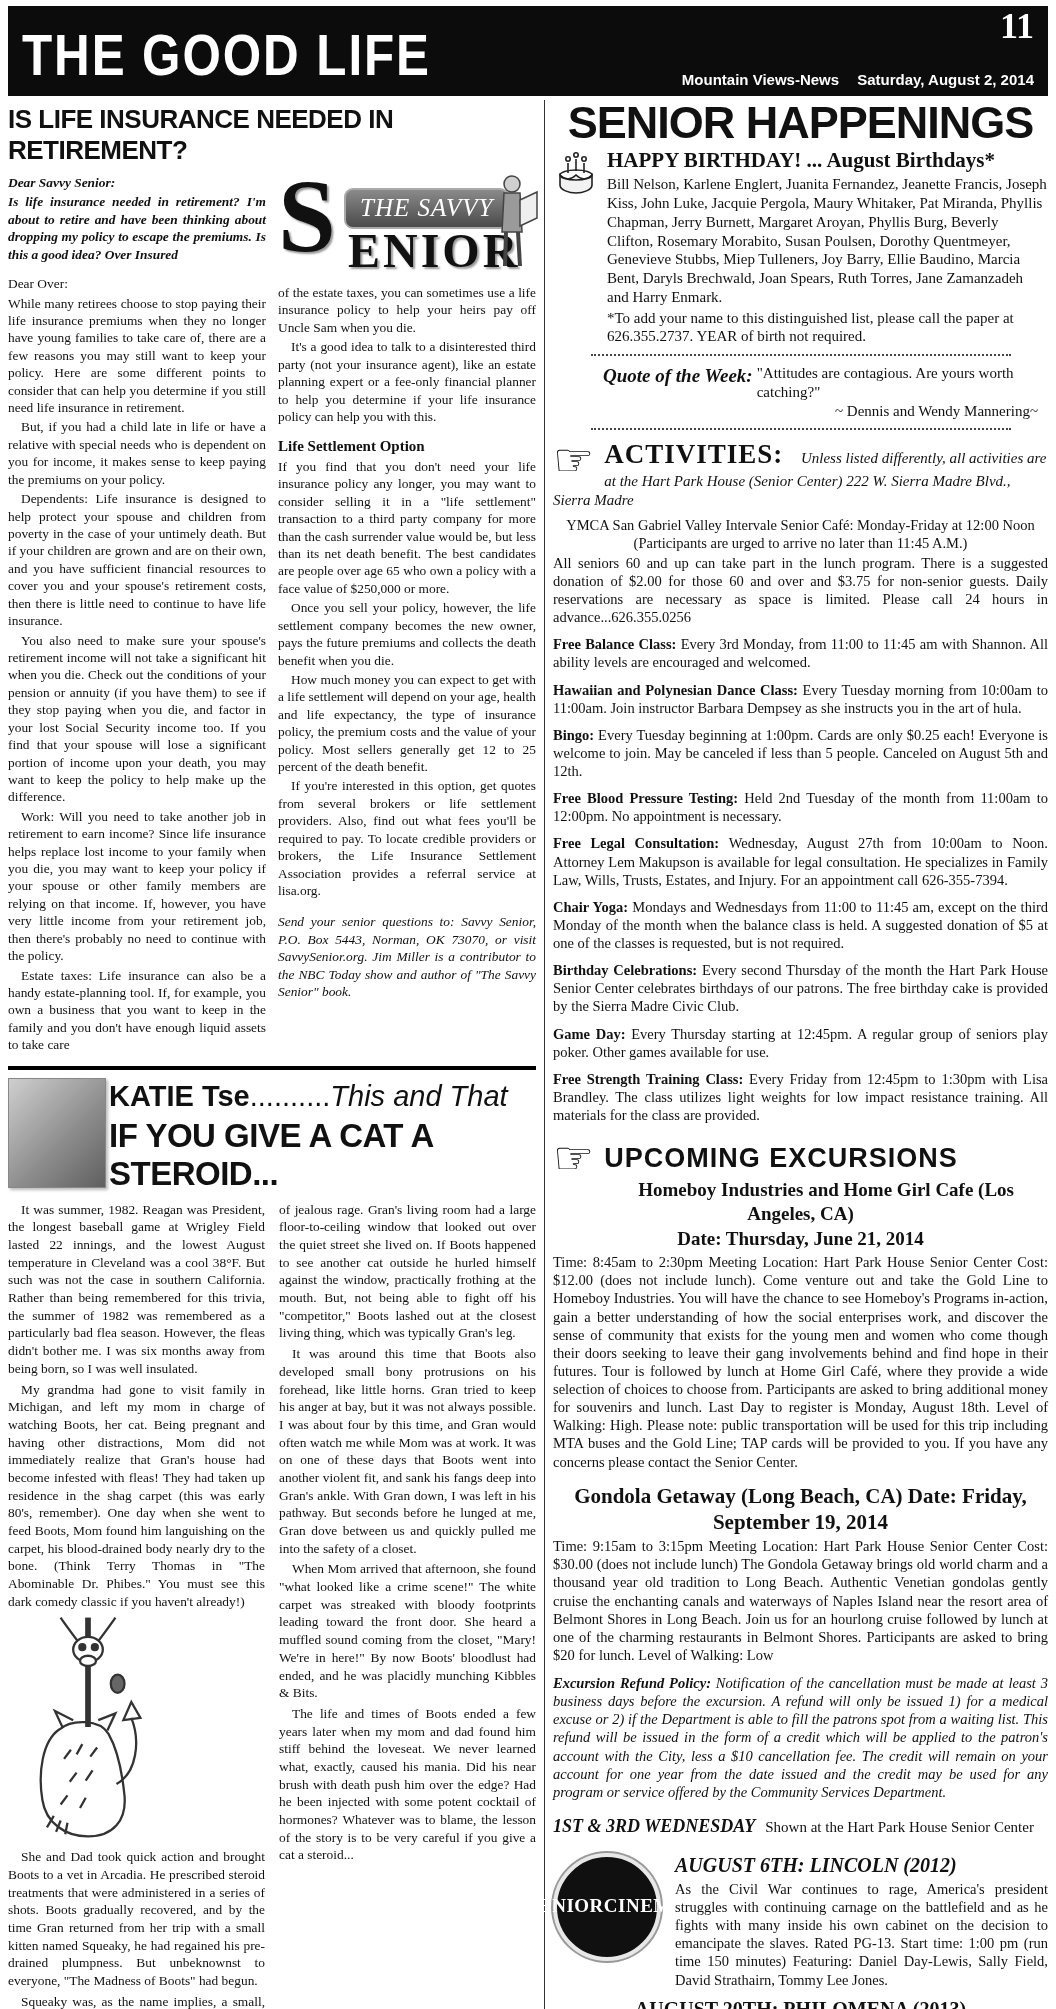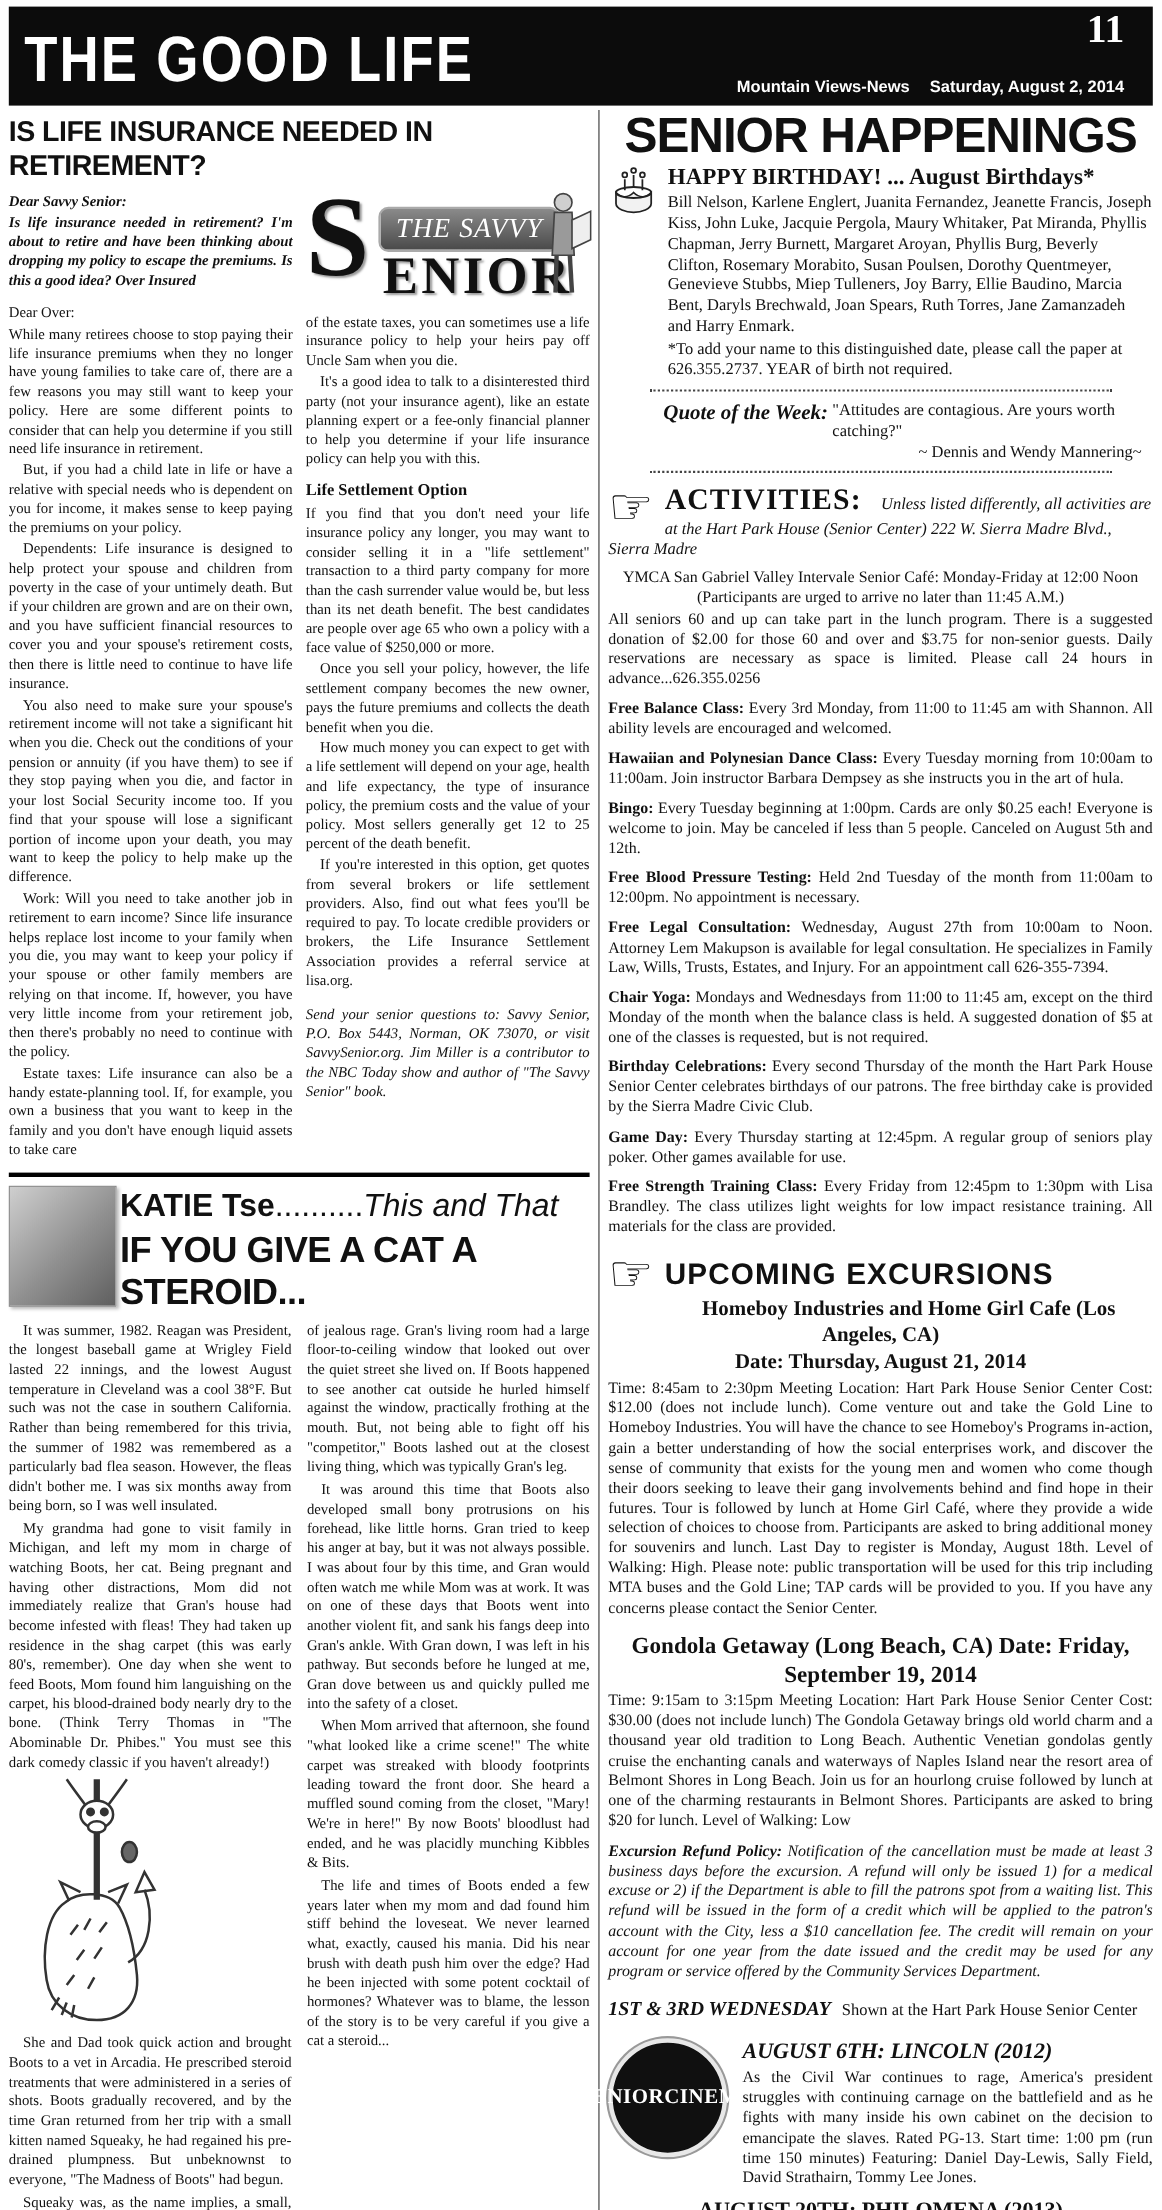--- a/index.html
+++ b/index.html
@@ -1,19 +1,19 @@
 <!DOCTYPE html>
 <html><head>
 <meta charset="utf-8">
 <style>
   html,body{margin:0;padding:0;background:#fff;}
   body{width:1056px;font-family:"Liberation Serif",serif;color:#111;-webkit-font-smoothing:antialiased;}
   .page{padding:6px 8px 10px 8px;}
   
-  .masthead{background:#0c0c0c;color:#fff;display:flex;justify-content:space-between;align-items:flex-end;padding:4px 26px 8px 14px;height:78px;}
+  .masthead{background:#0c0c0c;color:#fff;display:flex;justify-content:space-between;align-items:flex-end;padding:4px 14px 8px 14px;height:78px;}
   .mh-title{font-family:"Liberation Sans",sans-serif;font-weight:bold;font-size:52px;letter-spacing:2px;transform:scale(.95,1.12);transform-origin:left bottom;}
   .mh-right{text-align:right;display:flex;flex-direction:column;justify-content:space-between;height:100%;}
   .mh-page{font-family:"Liberation Serif",serif;font-size:36px;font-weight:bold;line-height:.9;}
   .mh-sub{font-family:"Liberation Sans",sans-serif;font-weight:bold;font-size:15px;}
   .mh-sub span{margin-left:14px;}
   
   .main{display:flex;margin-top:4px;}
   .col-left{width:528px;padding-right:8px;border-right:1px solid #333;}
   .col-right{flex:1;padding-left:8px;font-size:14.5px;line-height:1.25;}
   
@@ -207,21 +207,21 @@
                 <circle cx="23" cy="8" r="2.2"></circle>
                 <circle cx="31" cy="12" r="2.2"></circle>
               <path d="M7 28 c5 5 11 5 16 0 c5 5 11 5 16 0 l0 10 c0 5 -9 8 -16 8 s-16 -3 -16 -8 z" fill="#f2f2f2"></path>
               <ellipse cx="23" cy="28" rx="16" ry="5"></ellipse>
             </g>
           </svg>
         </span>
         <div>
           <div class="bday-head">HAPPY BIRTHDAY!  ... August  Birthdays*</div>
           <p class="bday-names">Bill Nelson, Karlene Englert, Juanita Fernandez, Jeanette Francis, Joseph Kiss, John Luke, Jacquie Pergola, Maury Whitaker, Pat Miranda, Phyllis Chapman, Jerry Burnett, Margaret Aroyan, Phyllis Burg, Beverly Clifton, Rosemary Morabito, Susan Poulsen, Dorothy Quentmeyer, Genevieve Stubbs, Miep Tulleners, Joy Barry, Ellie Baudino, Marcia Bent, Daryls Brechwald, Joan Spears, Ruth Torres, Jane Zamanzadeh and Harry Enmark.</p>
-          <p class="bday-note">*To add your name to this distinguished date, please call the paper at 626.355.2737. YEAR of birth not required.</p>
+          <p class="bday-note">*To add your name to this distinguished list, please call the paper at 626.355.2737. YEAR of birth not required.</p>
         </div>
       </div>
 
       <div class="dotted"></div>
       <div class="quote-row">
         <div class="quote-label">Quote of the Week:</div>
         <div class="quote-body">
           <div>"Attitudes are contagious. Are yours worth catching?"</div>
           <div class="quote-attr">~ Dennis and Wendy Mannering~</div>
         </div>
@@ -244,21 +244,21 @@
       <p class="item j"><b>Free Legal Consultation:</b><span>Wednesday, August 27th from 10:00am to Noon. Attorney Lem Makupson is available for legal consultation. He specializes in Family Law, Wills, Trusts, Estates, and Injury. For an appointment call 626-355-7394.</span></p>
       <p class="item j"><b>Chair Yoga:</b><span>Mondays and Wednesdays from 11:00 to 11:45 am, except on the third Monday of the month when the balance class is held. A suggested donation of $5 at one of the classes is requested, but is not required.</span></p>
       <p class="item j"><b>Birthday Celebrations:</b><span>Every second Thursday of the month the Hart Park House Senior Center celebrates birthdays of our patrons. The free birthday cake is provided by the Sierra Madre Civic Club.</span></p>
       <p class="item j"><b>Game Day:</b><span>Every Thursday starting at 12:45pm. A regular group of seniors play poker. Other games available for use.</span></p>
       <p class="item j"><b>Free Strength Training Class:</b><span>Every Friday from 12:45pm to 1:30pm with Lisa Brandley. The class utilizes light weights for low impact resistance training. All materials for the class are provided.</span></p>
 
       <div class="exc-head">
         <span class="hand">☞</span>
         <div class="exc-title">UPCOMING EXCURSIONS</div>
         <div class="trip-title">Homeboy Industries and Home Girl Cafe (Los Angeles, CA)</div>
-        <div class="trip-title">Date: Thursday, August 21, 2014</div>
+        <div class="trip-title">Date: Thursday, June 21, 2014</div>
       </div>
       <p class="trip-body j">Time: 8:45am to 2:30pm    Meeting Location: Hart Park House Senior Center  Cost: $12.00 (does not include lunch).  Come venture out and take the Gold Line to Homeboy Industries. You will have the chance to see Homeboy's Programs in-action, gain a better understanding of how the social enterprises work, and discover the sense of community that exists for the young men and women who come though their doors seeking to leave their gang involvements behind and find hope in their futures. Tour is followed by lunch at Home Girl Café, where they provide a wide selection of choices to choose from. Participants are asked to bring additional money for souvenirs and lunch.  Last Day to register is Monday, August 18th. Level of Walking: High. Please note: public transportation will be used for this trip including MTA buses and the Gold Line; TAP cards will be provided to you. If you have any concerns please contact the Senior Center.</p>
 
       <p class="trip-title" style="margin-top:12px;font-size:21px;">Gondola Getaway (Long Beach, CA)  Date: Friday, September 19, 2014</p>
       <p class="trip-body j">Time: 9:15am to 3:15pm  Meeting Location: Hart Park House Senior Center  Cost: $30.00 (does not include lunch) The Gondola Getaway brings old world charm and a thousand year old tradition to Long Beach. Authentic Venetian gondolas gently cruise the enchanting canals and waterways of Naples Island near the resort area of Belmont Shores in Long Beach. Join us for an hourlong cruise followed by lunch at one of the charming restaurants in Belmont Shores. Participants are asked to bring $20 for lunch. Level of Walking: Low</p>
 
       <p class="refund j"><b>Excursion Refund Policy:</b> <span>Notification of the cancellation must be made at least 3 business days before the excursion. A refund will only be issued 1) for a medical excuse or 2) if the Department is able to fill the patrons spot from a waiting list. This refund will be issued in the form of a credit which will be applied to the patron's account with the City, less a $10 cancellation fee. The credit will remain on your account for one year from the date issued and the credit may be used for any program or service offered by the Community Services Department.</span></p>
 
       <p class="cine-sched"><b>1ST &amp; 3RD WEDNESDAY</b><span>Shown at the Hart Park House Senior Center</span></p>
       <div class="cine-row">

